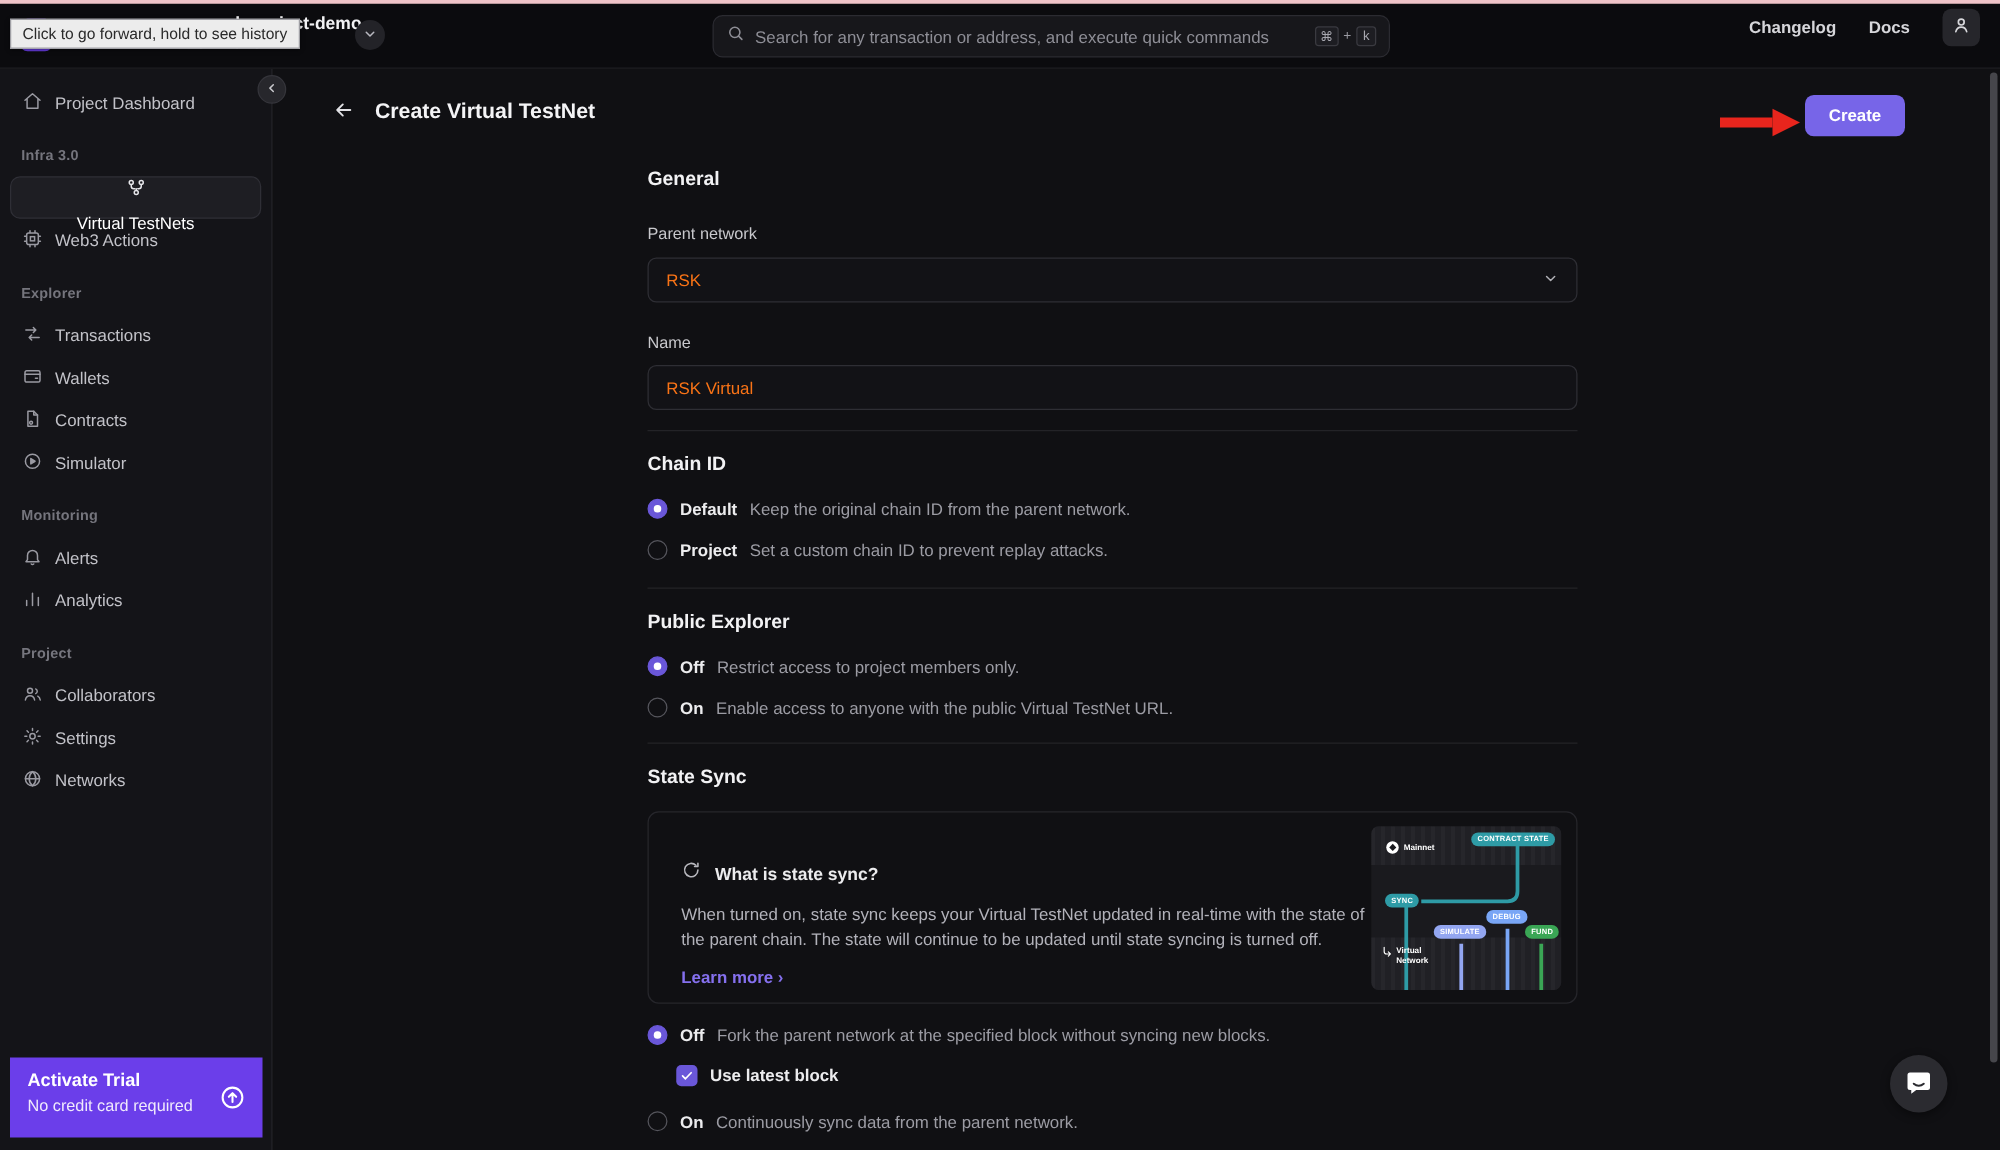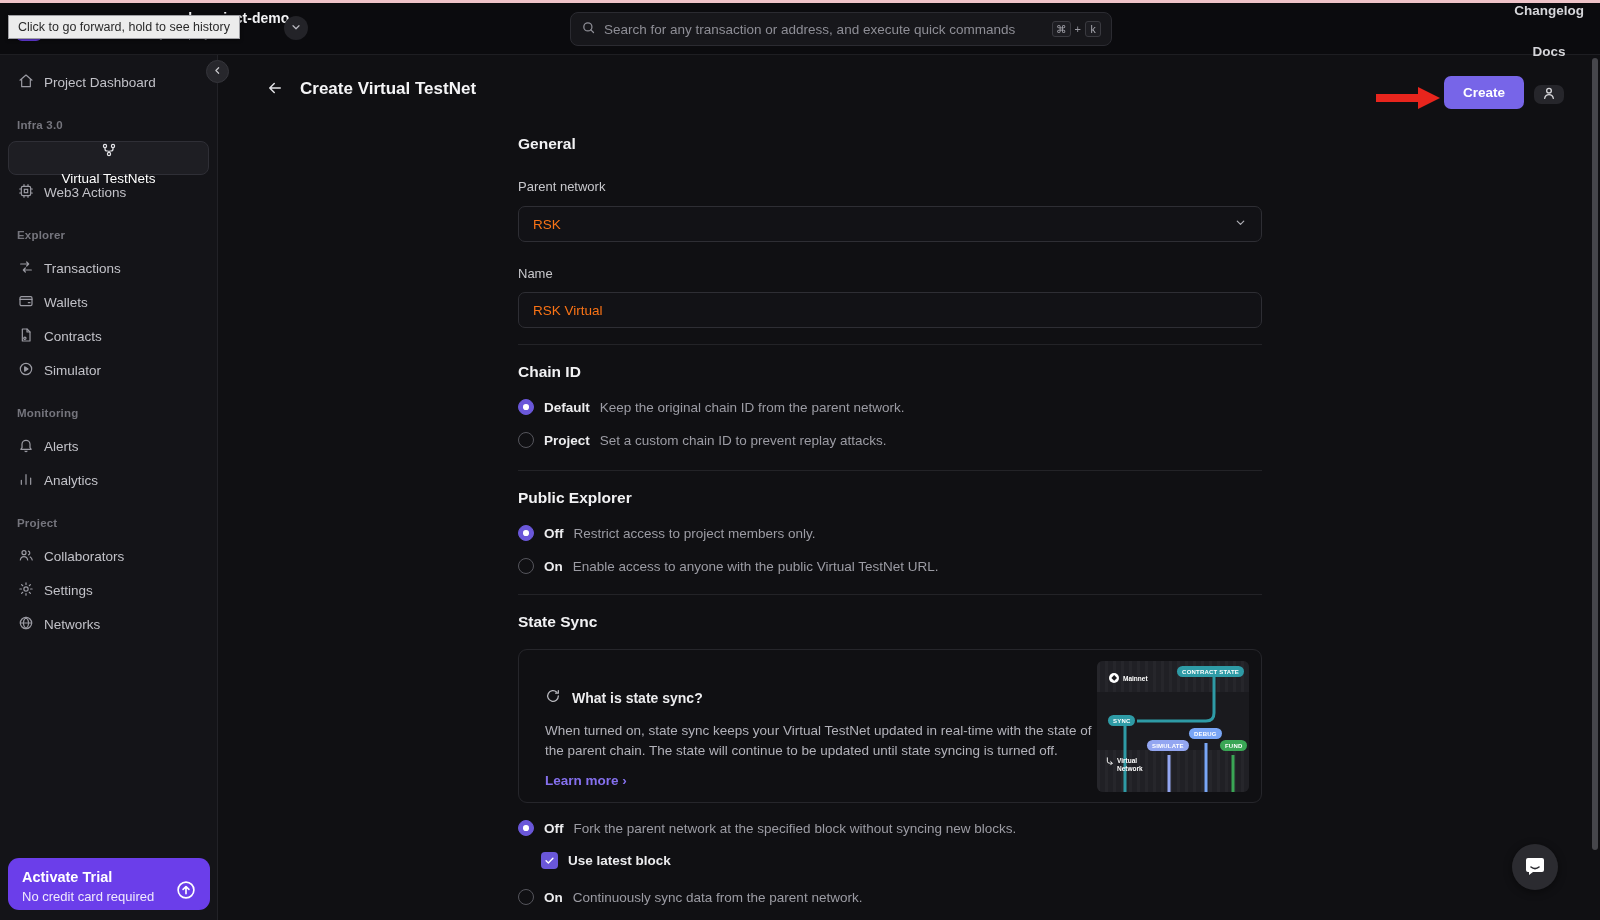--- a/index.html
+++ b/index.html
@@ -22,21 +22,21 @@
     background:#232328; border:none; color:#b9b9c0; display:flex; align-items:center; justify-content:center; cursor:pointer; }
   .search { position:absolute; left:570px; top:9px; width:542px; height:34px; background:#17171b;
     border:1px solid #2b2b31; border-radius:8px; display:flex; align-items:center; padding:0 10px; gap:8px; }
   .search svg { flex:none; color:#8e8e96; }
   .search input { flex:1; background:transparent; border:none; outline:none; color:#cfcfd4;
     font-size:13.5px; font-family:"Liberation Sans",sans-serif; }
   .search input::placeholder { color:#8e8e96; }
   .keys { display:flex; align-items:center; gap:4px; color:#9a9aa2; font-size:11px; }
   .key { display:inline-flex; align-items:center; justify-content:center; min-width:16px; height:16px;
     padding:0 3px; border:1px solid #3a3a40; border-radius:3px; background:#1d1d22; font-size:10.5px; color:#a8a8b0; }
-  .top-links { position:absolute; right:16px; top:0; height:37px; display:flex; align-items:center; gap:26px;flex-direction:column; }
+  .top-links { position:absolute; right:16px; top:0; height:37px; display:flex; align-items:center; gap:26px; }
   .top-link { color:#d6d6da; font-size:13.5px; font-weight:600; text-decoration:none; cursor:pointer; }
   .avatar-btn { width:30px; height:30px; border-radius:7px; background:#26262b; border:none; color:#d8d8dc;
     display:flex; align-items:center; justify-content:center; cursor:pointer; }
 
   
   .tooltip { position:absolute; left:8px; top:15px; z-index:60; background:#ececec; color:#2a2a2a;
     border:1px solid #9f9fa4; font-size:12.5px; padding:4px 9px; box-shadow:0 1px 3px rgba(0,0,0,.5); white-space:nowrap; }
 
   
   .sidebar { position:absolute; top:55px; left:0; bottom:0; width:218px; background:#141418;
@@ -45,22 +45,22 @@
     color:#c2c2c8; font-size:13.5px; cursor:pointer; border:1px solid transparent; }
   .side-item svg { color:#9a9aa2; flex:none; }
   .side-item.active { background:#1e1e23; border-color:#2f2f36; color:#ffffff;flex-direction:column; }
   .side-item.active svg { color:#e6e6ea; }
   .side-section { font-size:11.5px; font-weight:700; color:#75757d; margin:20px 9px 10px 9px; letter-spacing:.2px; }
 
   .collapse-btn { position:absolute; left:206px; top:60px; width:23px; height:23px; border-radius:50%;
     background:#27272c; border:1px solid #35353b; color:#c8c8cc; font-size:12px; display:flex; align-items:center;
     justify-content:center; cursor:pointer; z-index:12; }
 
-  .trial-card { position:absolute; left:8px; bottom:10px; width:202px; height:52px; background:#6b3eea;
-    border-radius:11px; padding:11px 14px; cursor:pointer; }
+  .trial-card { position:absolute; left:8px; bottom:10px; width:202px; height:64px; background:#6b3eea;
+    border-radius:0; padding:11px 14px; cursor:pointer; }
   .trial-title { font-size:14.5px; font-weight:700; color:#fff; }
   .trial-sub { font-size:13px; color:#f0eafc; margin-top:4px; }
   .trial-icon { position:absolute; right:13px; top:21px; color:#fff; }
 
   
   .main { position:absolute; top:55px; left:219px; right:0; bottom:0; background:#101013; overflow:hidden; }
   .main-header { position:relative; height:62px; }
   .back-btn { position:absolute; left:47px; top:24px; background:none; border:none; color:#e2e2e6; cursor:pointer; }
   .page-title { position:absolute; left:81px; top:24px; font-size:17px; font-weight:700; color:#f4f4f6; }
   .create-btn { position:absolute; right:76px; top:21px; height:33px; padding:0 19px; background:#7765e8;

